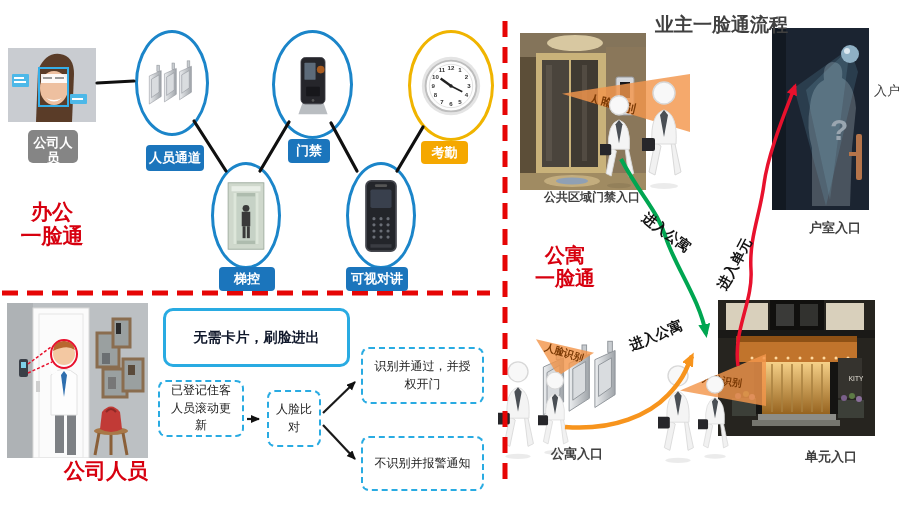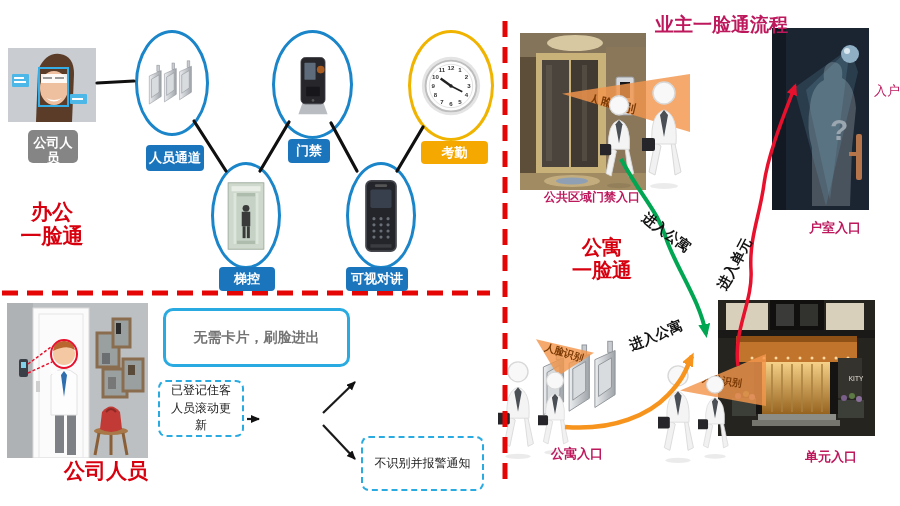--- a/index.html
+++ b/index.html
@@ -8,24 +8,24 @@
   .photo{position:absolute;overflow:hidden;z-index:1;}
   .node{position:absolute;background:#fff;border:3px solid #1b85c9;border-radius:50%;
         display:flex;align-items:center;justify-content:center;z-index:2;}
   .node.yellow{border-color:#f0b400;}
   .pill{position:absolute;background:#1b75bc;color:#fff;font-weight:bold;font-size:13px;
         border-radius:4px;display:flex;align-items:center;justify-content:center;z-index:6;}
   .pill.yellow{background:#f5a800;}
   .gray-tag{position:absolute;background:#858585;color:#fff;font-weight:bold;font-size:13px;
         border-radius:5px;text-align:center;padding-top:5px;line-height:15px;overflow:hidden;z-index:6;}
   .red-title{position:absolute;color:#d7000f;font-weight:bold;z-index:6;line-height:1.15;}
-  .caption{position:absolute;font-weight:bold;font-size:13px;color:#be185d;z-index:6;white-space:nowrap;}
+  .caption{position:absolute;font-weight:bold;font-size:13px;color:#404040;z-index:6;white-space:nowrap;}
   .banner-box{position:absolute;border:3px solid #29abe2;border-radius:10px;background:#fff;
         display:flex;align-items:center;justify-content:center;font-weight:bold;font-size:14px;
-        color:#737373;z-index:6;text-align:center;}
+        color:#0f172a;z-index:6;text-align:center;}
   .dash-box{position:absolute;border:2px dashed #29abe2;border-radius:8px;background:#fff;
         display:flex;align-items:center;justify-content:center;font-size:12px;color:#222;
         z-index:6;text-align:center;line-height:1.45;padding:2px 6px;box-sizing:border-box;}
   .rot-label{position:absolute;font-weight:bold;font-size:14px;color:#111;z-index:6;white-space:nowrap;}
   .tri{position:absolute;background:rgba(243,150,76,0.82);z-index:3;}
   .tri span{position:absolute;color:#7b3a05;font-weight:bold;white-space:nowrap;display:block;}
   .fig{position:absolute;z-index:4;}
   #overlay{position:absolute;left:0;top:0;z-index:5;pointer-events:none;}
   .sign{position:absolute;color:#e8e4da;font-size:9px;transform:scale(0.72);transform-origin:center;z-index:2;}
 </style>
@@ -163,21 +163,21 @@
         <circle cx="17" cy="67" r="1.8"></circle>
           <circle cx="25" cy="67" r="1.8"></circle>
           <circle cx="33" cy="67" r="1.8"></circle>
       </g>
       <rect x="13" y="75" width="24" height="4" fill="#3a3c42"></rect>
     </svg>
   </div>
 
   <div class="pill" style="left:146px;top:145px;width:58px;height:26px;">人员通道</div>
   <div class="pill" style="left:288px;top:139px;width:42px;height:24px;">门禁</div>
-  <div class="pill yellow" style="left:421px;top:141px;width:67px;height:23px;">考勤</div>
+  <div class="pill yellow" style="left:421px;top:141px;width:47px;height:23px;">考勤</div>
   <div class="pill" style="left:219px;top:267px;width:56px;height:24px;">梯控</div>
   <div class="pill" style="left:346px;top:267px;width:62px;height:24px;">可视对讲</div>
 
   <div class="photo" style="left:7px;top:303px;width:141px;height:155px;">
     <svg width="141" height="155" viewBox="0 0 141 155">
       <rect width="141" height="155" fill="#bcc0c3"></rect>
       <rect x="0" y="0" width="26" height="155" fill="#aeb2b5"></rect>
       <rect x="26" y="5" width="56" height="150" fill="#fbfbfb" stroke="#d9d9d9"></rect>
       <rect x="32" y="11" width="44" height="144" fill="none" stroke="#e6e6e6"></rect>
       <rect x="29" y="78" width="4" height="11" fill="#cfcfcf"></rect>
@@ -205,20 +205,22 @@
       <ellipse cx="104" cy="128" rx="17" ry="4" fill="#a87848"></ellipse>
       <path d="M92 130 L88 152 M104 132 L104 152 M116 130 L120 152" stroke="#8a5f38" stroke-width="3"></path>
       <path d="M95 109 q9 -11 18 0 l2 17 q-11 6 -22 0 z" fill="#c13a36"></path>
       <path d="M99 109 q5 -6 10 0" fill="none" stroke="#8f2926" stroke-width="2"></path>
     </svg>
   </div>
   <div class="red-title" style="left:64px;top:459px;font-size:21px;">公司人员</div>
 
   <div class="banner-box" style="left:163px;top:308px;width:181px;height:53px;">无需卡片，刷脸进出</div>
   <div class="dash-box" style="left:158px;top:380px;width:86px;height:57px;">已登记住客人员滚动更新</div>
+  <div class="dash-box" style="left:267px;top:390px;width:54px;height:57px;">人脸比对</div>
+  <div class="dash-box" style="left:361px;top:347px;width:123px;height:57px;">识别并通过，并授权开门</div>
   <div class="dash-box" style="left:361px;top:436px;width:123px;height:55px;">不识别并报警通知</div>
 
   <div class="caption" style="left:655px;top:12px;font-size:19px;">业主一脸通流程</div>
 
   <div class="photo" style="left:520px;top:33px;width:126px;height:157px;">
     <svg width="126" height="157" viewBox="0 0 126 157">
       <rect width="126" height="157" fill="#6e5e44"></rect>
       <rect width="126" height="24" fill="#84745a"></rect>
       <ellipse cx="55" cy="10" rx="28" ry="8" fill="#e6d7ae" opacity="0.85"></ellipse>
       <rect x="0" y="24" width="16" height="116" fill="#5c4e38"></rect>
@@ -258,21 +260,21 @@
       <circle cx="78" cy="26" r="9" fill="#8fb0c4"></circle>
       <circle cx="75" cy="23" r="3" fill="#dce8f0"></circle>
       <text x="58" y="112" font-size="30" font-weight="bold" fill="#9aa6b0">?</text>
       <rect x="84" y="106" width="6" height="46" rx="2" fill="#b5744a"></rect>
       <rect x="77" y="124" width="9" height="4" fill="#b5744a"></rect>
     </svg>
   </div>
   <div class="caption" style="left:809px;top:219px;font-size:13px;">户室入口</div>
   <div class="caption" style="left:874px;top:82px;font-size:13px;font-weight:normal;">入户</div>
 
-  <div class="red-title" style="left:530px;top:236px;width:70px;font-size:20px;text-align:center;margin-left:37px;">
+  <div class="red-title" style="left:530px;top:244px;width:70px;font-size:20px;text-align:center;">
     <div>公寓</div>
     <div>一脸通</div>
   </div>
 
   <div class="fig" style="left:536px;top:330px;width:92px;height:98px;z-index:2;">
     <svg width="92" height="98" viewBox="0 0 100 90">
         <use href="#gates"></use>
       </svg>
   </div>
   <div class="tri" style="left:536px;top:336px;width:58px;height:40px;clip-path:polygon(0 8%,100% 42%,38% 100%);">

